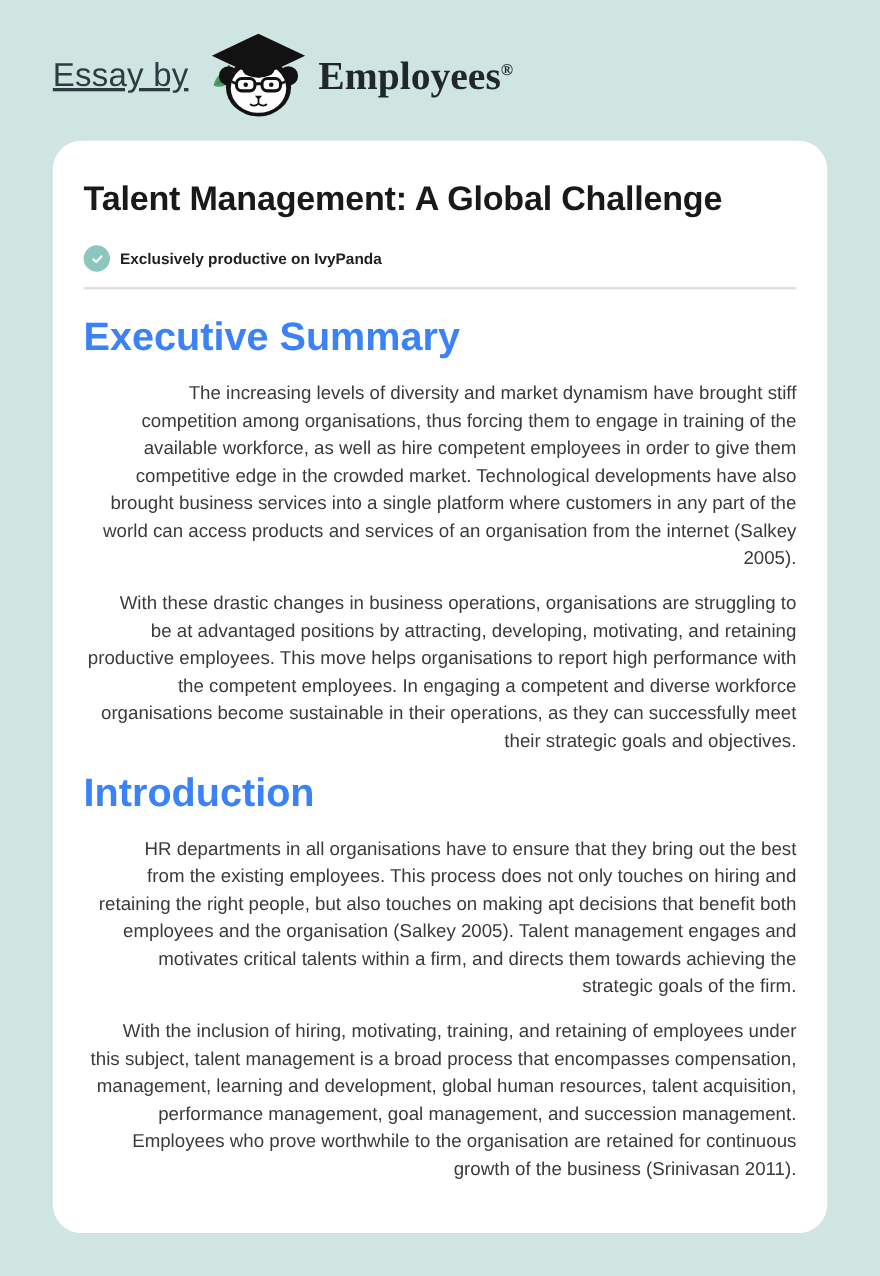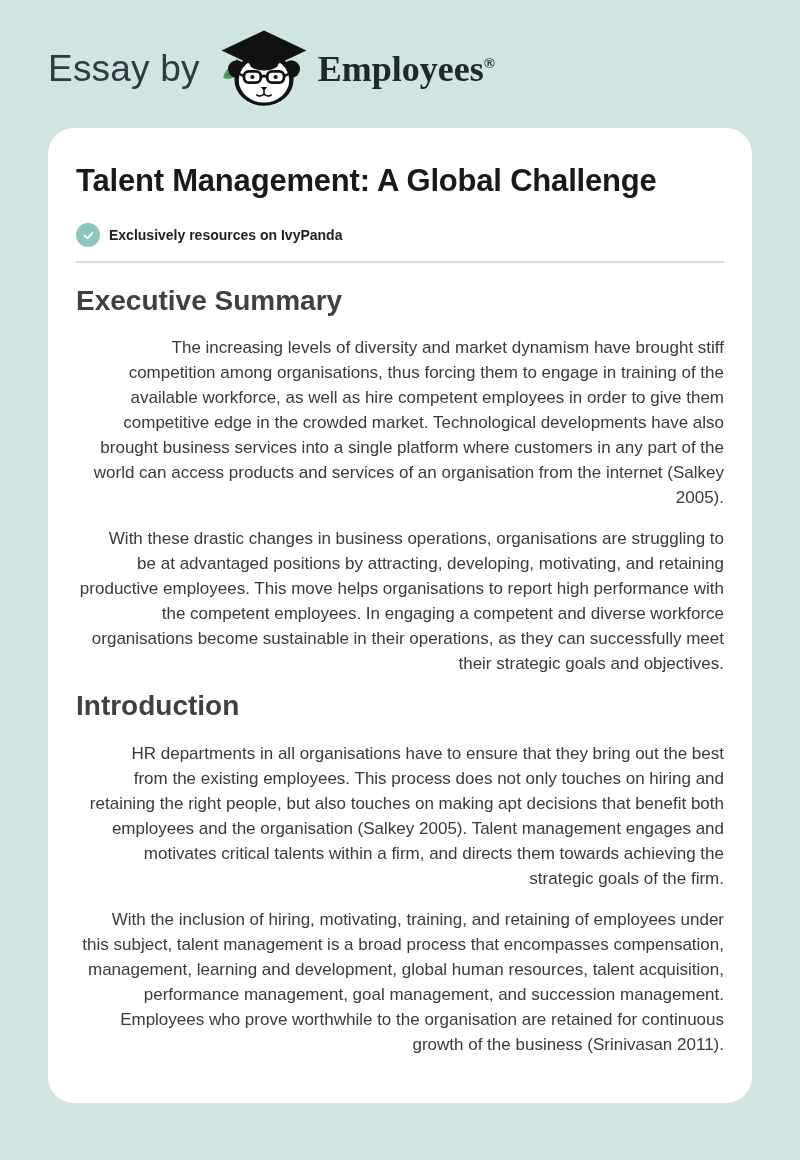--- a/index.html
+++ b/index.html
@@ -10,24 +10,25 @@
     overflow: hidden;
   }
   .site-header {
     display: flex;
     align-items: center;
     padding: 28px 48px 0 48px;
     height: 82px;
     box-sizing: content-box;
   }
   .essay-by {
-    font-size: 37px;
+    font-size: 30px;
     color: #2e3b43;
     margin-right: 16px;
     letter-spacing: 0.2px;
+    text-decoration: underline;
   }
   .logo { display: block; }
   .logo svg { height: 80px; width: auto; display: block; }
   .brand {
     font-family: "Liberation Serif", serif;
     font-weight: 700;
     font-size: 36px;
     color: #20282d;
     margin-left: 6px;
     white-space: nowrap;
@@ -68,24 +69,24 @@
     font-size: 14px;
     color: #1f1f1f;
   }
   .divider {
     border: none;
     border-top: 2px solid #dcdcdc;
     margin: 0 0 22px 0;
   }
   .section-heading {
     margin: 0 0 18px 0;
-    font-size: 28px;
+    font-size: 36px;
     line-height: 1.15;
     font-weight: 700;
-    color: #404040;
+    color: #3b82f6;
   }
   .section + .section .section-heading { margin-top: 14px; }
   .body-paragraph {
     margin: 0 0 16px 0;
     font-size: 17px;
     line-height: 25px;
     color: #3a3a3a;
     text-indent: 30px;
     text-align: right;
   }
@@ -133,21 +134,21 @@
   <main class="card">
 
     <h1 class="title">Talent Management: A Global Challenge</h1>
 
     <div class="badge-row">
       <span class="check-circle">
         <svg viewBox="0 0 24 24" width="13" height="13" xmlns="http://www.w3.org/2000/svg" aria-hidden="true">
           <path d="M5 12.5 L10 17 L19 7.5" fill="none" stroke="#ffffff" stroke-width="3.6" stroke-linecap="round" stroke-linejoin="round"></path>
         </svg>
       </span>
-      <span class="badge-label">Exclusively resources on IvyPanda</span>
+      <span class="badge-label">Exclusively productive on IvyPanda</span>
     </div>
 
     <hr class="divider">
 
     <section class="section">
       <h2 class="section-heading">Executive Summary</h2>
       <p class="body-paragraph">The increasing levels of diversity and market dynamism have brought stiff competition among organisations, thus forcing them to engage in training of the available workforce, as well as hire competent employees in order to give them competitive edge in the crowded market. Technological developments have also brought business services into a single platform where customers in any part of the world can access products and services of an organisation from the internet (Salkey 2005).</p>
       <p class="body-paragraph">With these drastic changes in business operations, organisations are struggling to be at advantaged positions by attracting, developing, motivating, and retaining productive employees. This move helps organisations to report high performance with the competent employees. In engaging a competent and diverse workforce organisations become sustainable in their operations, as they can successfully meet their strategic goals and objectives.</p>
     </section>
 

